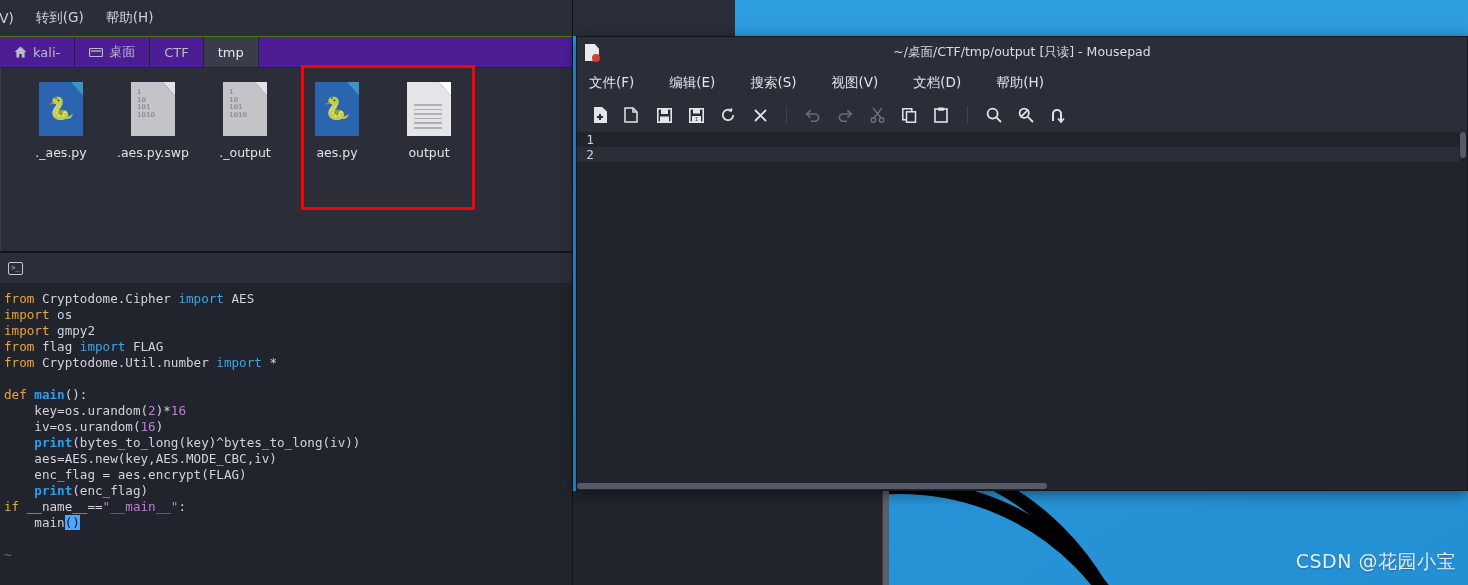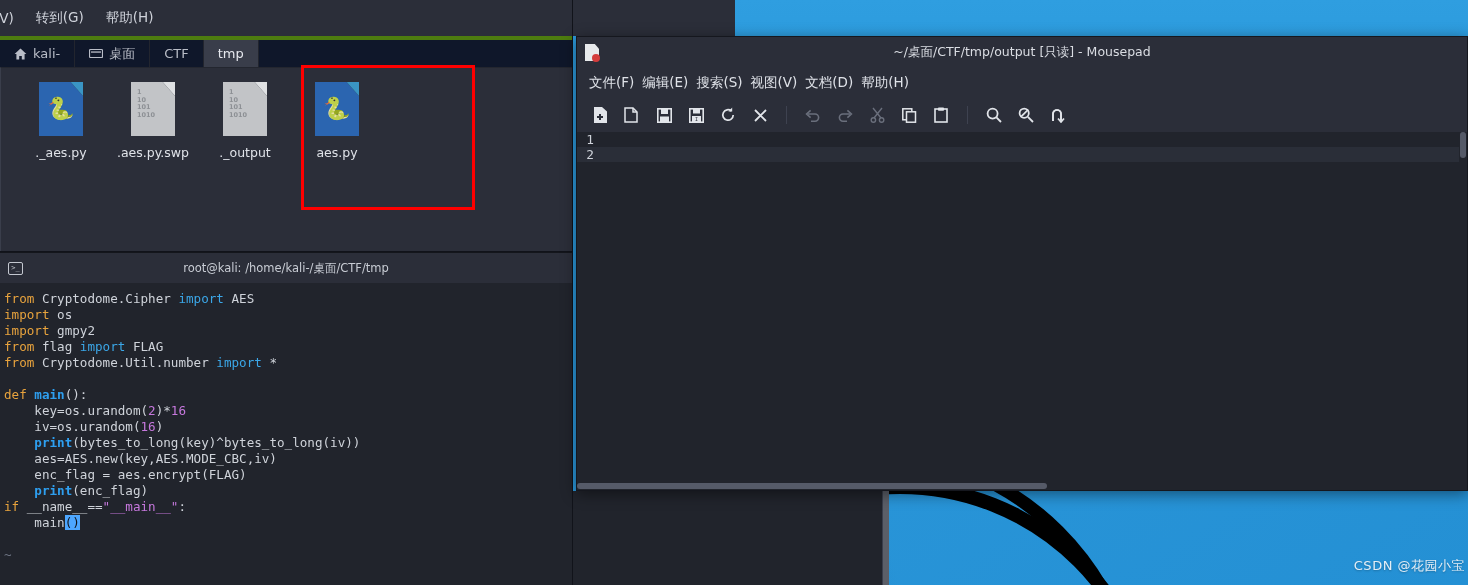--- a/index.html
+++ b/index.html
@@ -70,22 +70,22 @@
     display: flex; align-items: center;
     padding-left: 0px;
     color: #cfd2da; font-size: 13.5px;
     gap: 22px;
   }
   .fm-menubar .mi { cursor: default; white-space: nowrap; }
   .fm-menubar .mi:first-child { margin-left: -6px; }
 
   .fm-pathbar {
     height: 31px;
-    background: #0f172a;
-    border-top: 4px solid #4d7c0f;
+    background: #4c1d95;
+    border-top: 1px solid #4d7c0f;
     display: flex; align-items: stretch;
     font-size: 13px;
   }
   .crumb {
     display: flex; align-items: center; gap: 6px;
     padding: 0 14px;
     color: #b9bdc7;
     border-right: 1px solid #22252e;
     white-space: nowrap;
   }
@@ -273,21 +273,21 @@
   }
   .mp-title {
     position: absolute; left: 0; right: 0;
     text-align: center;
     color: #dadde3; font-size: 12.5px;
     pointer-events: none;
   }
   .mp-menubar {
     height: 30px;
     display: flex; align-items: center;
-    gap: 8px;
+    gap: 35px;
     padding-left: 12px;
     color: #dfe2e8; font-size: 13.5px;
     background: #2b2e39;
   }
   .mp-toolbar {
     height: 34px;
     display: flex; align-items: center;
     gap: 6px;
     padding-left: 10px;
     background: #2b2e39;
@@ -367,23 +367,23 @@
   }
   .edge-line {
     position: absolute;
     left: 883px; top: 491px;
     width: 6px; height: 94px;
     background: #5b5f68;
   }
 
   .watermark {
     position: absolute;
-    right: 3px; bottom: 10px;
+    right: 12px; bottom: 10px;
     color: #e4eef6;
-    font-size: 13px;
+    font-size: 19px;
     letter-spacing: 0.5px;
     text-shadow: 0 1px 2px rgba(0,0,0,0.25);
   }
 
   svg { display: block; }
 </style>
 </head>
 <body>
 
 <div id="root">
@@ -472,31 +472,45 @@
 
         <div class="file-item">
           <div class="fileicon ic-py">
             <div class="sheet"></div>
               <div class="fold"></div>
             <div class="pysym">🐍</div>
           </div>
           <div class="file-label">aes.py</div>
         </div>
 
+        <div class="file-item">
+          <div class="fileicon ic-txt">
+            <div class="sheet"></div>
+              <div class="fold"></div>
+            <div class="lines">
+                <i></i>
+                <i></i>
+                <i></i>
+                <i></i>
+                <i></i>
+                <i></i>
+              </div>
+          </div>
+          <div class="file-label">output</div>
+        </div>
 
       </div>
     </div>
   </div>
 
   <div id="redbox"></div>
 
   <div class="win" id="terminal">
     <div class="term-titlebar">
       <div class="term-ic">&gt;_</div>
-      <div class="term-title">root@kali: /home/kali-/桌面/CTF/tmp</div>
     </div>
     <div class="term-screen" id="term-screen"><div class="ln"><span class="k-kw">from </span><span class="k-plain">Cryptodome.Cipher </span><span class="k-mod">import </span><span class="k-plain">AES</span></div><div class="ln"><span class="k-kw">import </span><span class="k-plain">os</span></div><div class="ln"><span class="k-kw">import </span><span class="k-plain">gmpy2</span></div><div class="ln"><span class="k-kw">from </span><span class="k-plain">flag </span><span class="k-mod">import </span><span class="k-plain">FLAG</span></div><div class="ln"><span class="k-kw">from </span><span class="k-plain">Cryptodome.Util.number </span><span class="k-mod">import </span><span class="k-plain">*</span></div><div class="ln">&nbsp;</div><div class="ln"><span class="k-kw">def </span><span class="k-fn">main</span><span class="k-plain">():</span></div><div class="ln"><span class="k-plain">    key=os.urandom(</span><span class="k-num">2</span><span class="k-plain">)*</span><span class="k-num">16</span></div><div class="ln"><span class="k-plain">    iv=os.urandom(</span><span class="k-num">16</span><span class="k-plain">)</span></div><div class="ln"><span class="k-plain">    </span><span class="k-fn">print</span><span class="k-plain">(bytes_to_long(key)^bytes_to_long(iv))</span></div><div class="ln"><span class="k-plain">    aes=AES.new(key,AES.MODE_CBC,iv)</span></div><div class="ln"><span class="k-plain">    enc_flag = aes.encrypt(FLAG)</span></div><div class="ln"><span class="k-plain">    </span><span class="k-fn">print</span><span class="k-plain">(enc_flag)</span></div><div class="ln"><span class="k-kw">if </span><span class="k-plain">__name__==</span><span class="k-str">"__main__"</span><span class="k-plain">:</span></div><div class="ln"><span class="k-plain">    main</span><span class="cursor">()</span></div><div class="ln">&nbsp;</div><div class="ln"><span class="k-tilde">~</span></div></div>
   </div>
 
   <div class="win" id="mousepad">
 
     <div class="mp-titlebar">
       <div class="mp-doc-icon">
         <div class="sh"></div>
           <div class="dot"></div>

